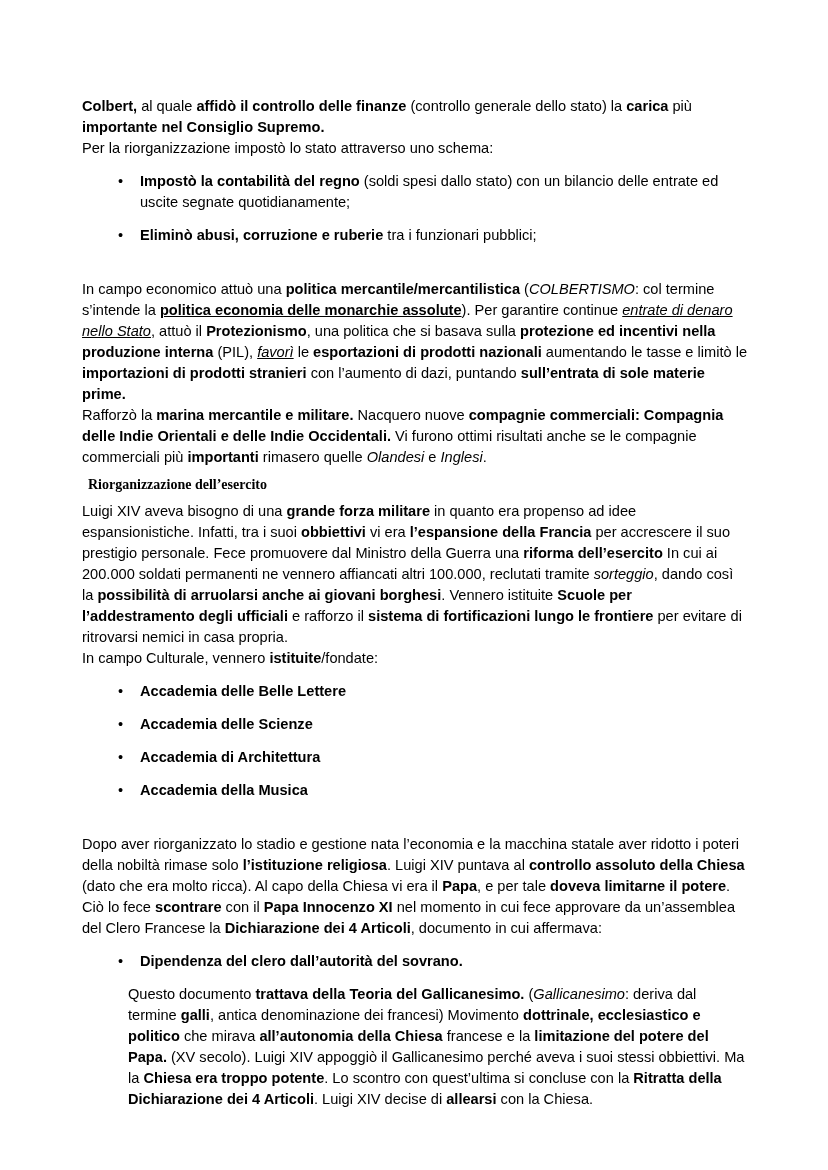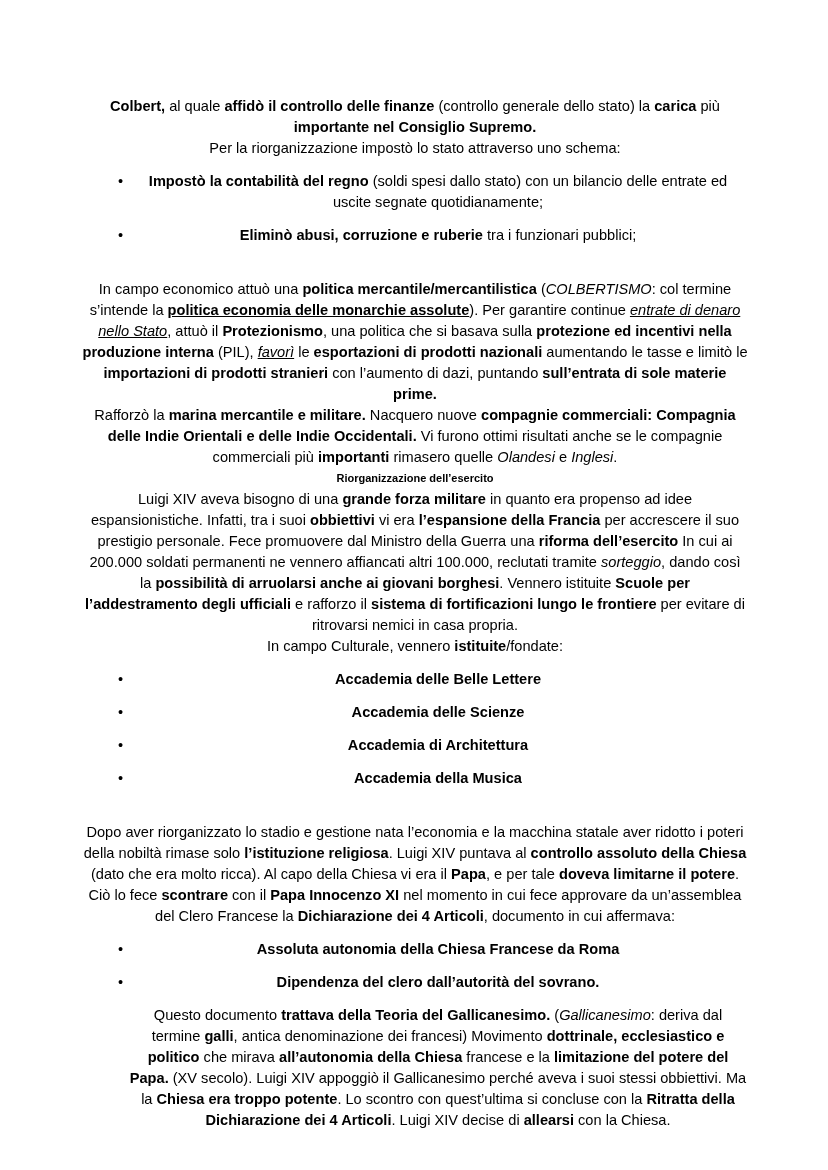--- a/index.html
+++ b/index.html
@@ -19,43 +19,44 @@
     width: 828px;
     height: 1170px;
     background: #ffffff;
     box-sizing: border-box;
     padding: 96px 80px 0 82px;
     overflow: hidden;
   }
   .doc {
     font-size: 14.6px;
     line-height: 21px;
-    text-align: center;
+    text-align: left;
   }
   
   .p {
     margin: 0;
     font-size: 14.6px;
     line-height: 21px;
   }
   .p.indent {
     padding-left: 46px;
   }
   
   .spacer {
     height: 21px;
     line-height: 21px;
     font-size: 14.6px;
   }
   
   .heading {
-    margin: 0;
-    font-size: 11px;
+    margin: 6px;
+    font-size: 14px;
     line-height: 21px;
     font-weight: bold;
+    font-family: Liberation Serif, serif;
   }
   
   ul.bullets {
     margin: 0;
     padding: 0;
     list-style: none;
   }
   ul.bullets > li {
     position: relative;
     margin: 12px;
@@ -111,20 +112,19 @@
       <li><b>Accademia di Architettura</b></li>
       <li><b>Accademia della Musica</b></li>
     </ul>
 
     <div class="spacer">&nbsp;</div>
 
 
     <p class="p"><span>Dopo aver riorganizzato lo stadio e gestione nata l’economia e la macchina statale aver ridotto i poteri della nobiltà rimase solo </span><b>l’istituzione religiosa</b><span>. Luigi XIV puntava al </span><b>controllo assoluto della Chiesa</b><span> (dato che era molto ricca). Al capo della Chiesa vi era il </span><b>Papa</b><span>, e per tale </span><b>doveva limitarne il potere</b><span>. Ciò lo fece </span><b>scontrare</b><span> con il </span><b>Papa Innocenzo XI</b><span> nel momento in cui fece approvare da </span><span class="u">un’assemblea del Clero Francese</span><span> la </span><b>Dichiarazione dei 4 Articoli</b><span>, documento in cui affermava:</span></p>
 
     <ul class="bullets">
-      <li><b>Assoluta autonomia della Chiesa Francese da Roma</b></li>
       <li><b>Dipendenza del clero dall’autorità del sovrano.</b></li>
     </ul>
 
     <p class="p indent"><span>Questo documento </span><b>trattava della Teoria del Gallicanesimo.</b><span> (</span><i>Gallicanesimo</i><span>: deriva dal termine </span><b>galli</b><span>, antica denominazione dei francesi) Movimento </span><b>dottrinale, ecclesiastico e politico</b><span> che mirava </span><b>all’autonomia della Chiesa</b><span> francese e la </span><b>limitazione del potere del Papa.</b><span> (XV secolo). Luigi XIV appoggiò il Gallicanesimo perché aveva i suoi stessi obbiettivi. Ma la </span><b>Chiesa era troppo potente</b><span>. Lo scontro con quest’ultima si concluse con la </span><b>Ritratta della Dichiarazione dei 4 Articoli</b><span>. Luigi XIV decise di </span><b>allearsi</b><span> con la Chiesa.</span></p>
 
   </div>
 </div>
 
 </body></html>

